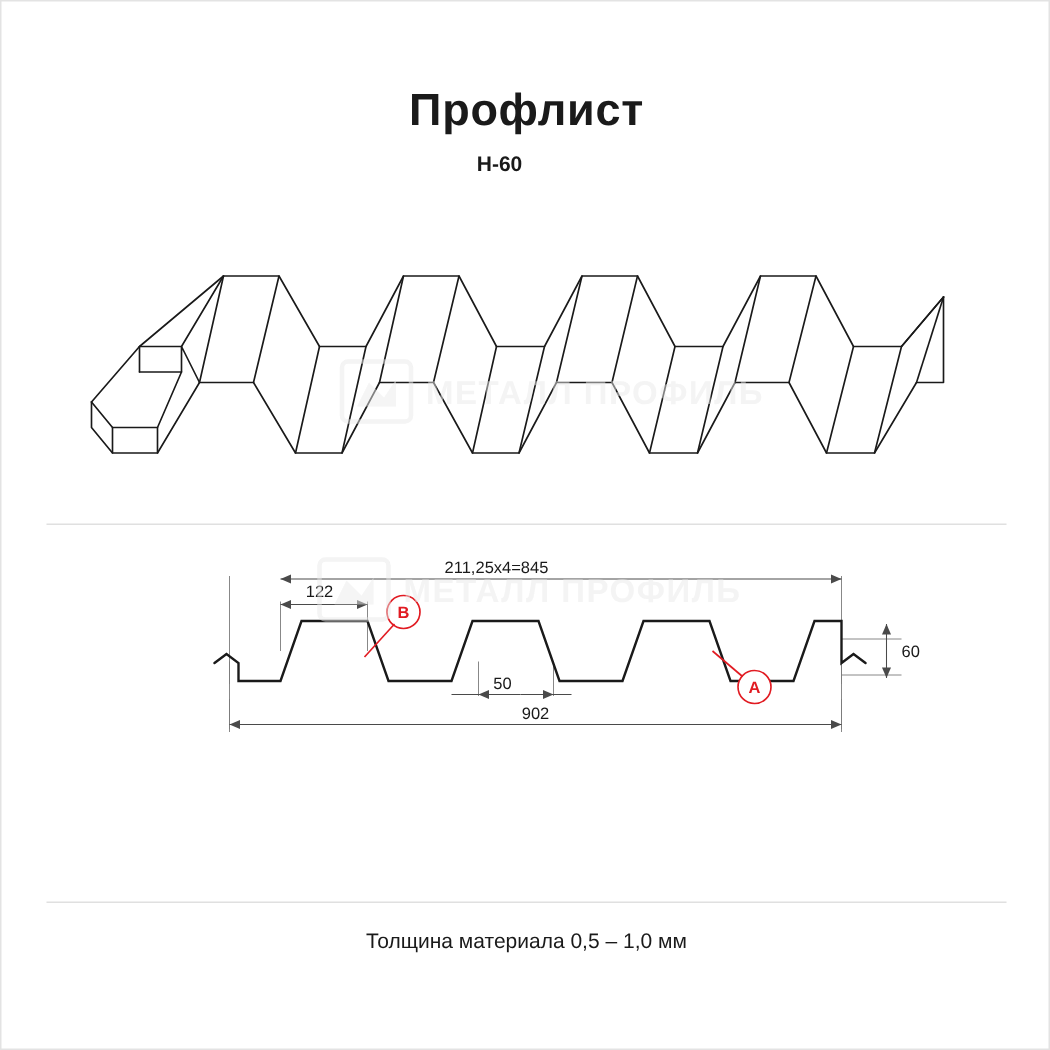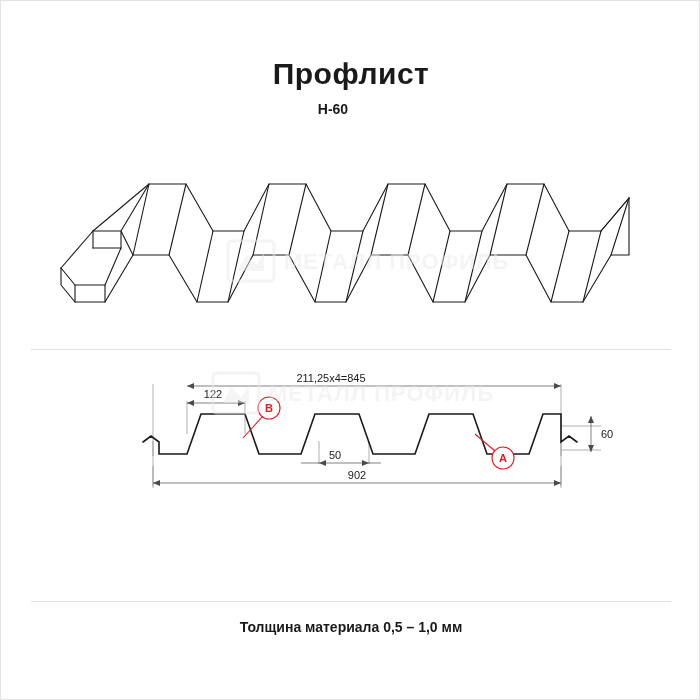--- a/index.html
+++ b/index.html
@@ -54,21 +54,21 @@
   }
   .divider.d1 { top: 348px; }
   .divider.d2 { top: 600px; }
   .footer {
     position: absolute;
     top: 618px;
     left: 0;
     width: 700px;
     text-align: center;
     font-size: 14px;
-    font-weight: bold;
+    font-weight: normal;
     color: #1a1a1a;
   }
   .iso-wrap {
     position: absolute;
     left: 0;
     top: 120px;
     width: 700px;
     height: 225px;
   }
   .draw-wrap {

